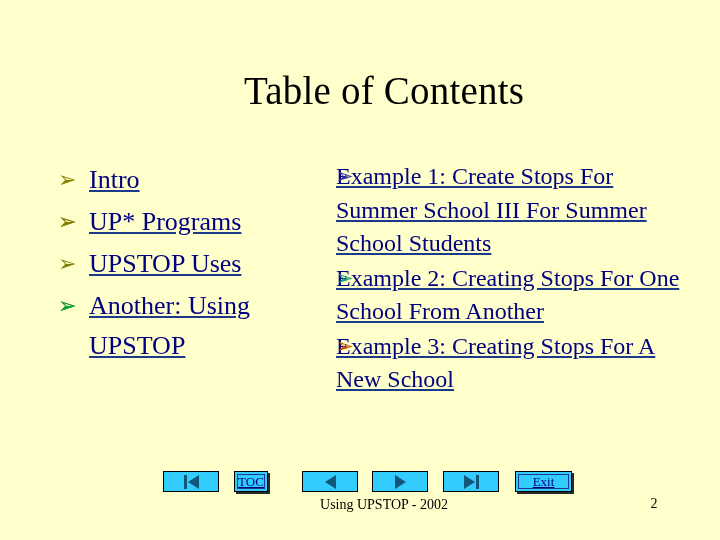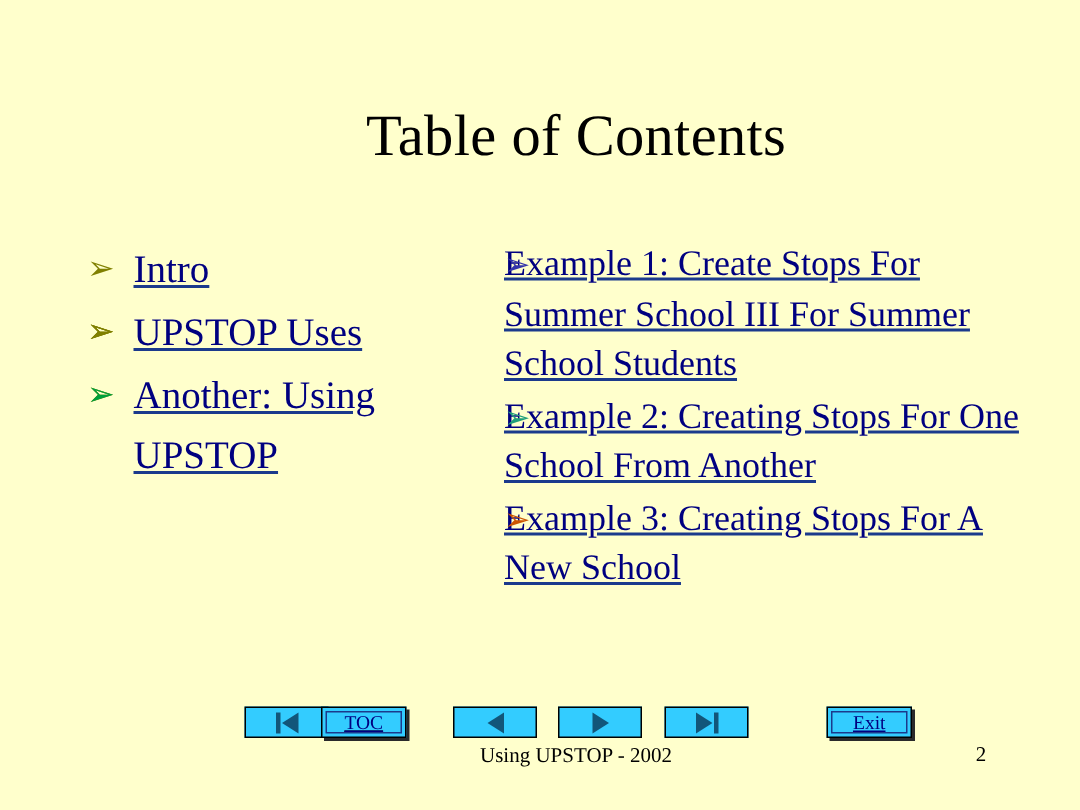--- a/index.html
+++ b/index.html
@@ -125,25 +125,25 @@
   .bar {
     display: inline-block;
     width: 3px;
     height: 14px;
     background: #12567a;
   }
   .icon-row { display: flex; align-items: center; gap: 1px; }
 
   
   #btn-first { left: 163px; width: 56px; }
-  #btn-toc   { left: 214px; width: 57px; text-decoration: underline; }
+  #btn-toc   { left: 234px; width: 34px; text-decoration: underline; }
   #btn-prev  { left: 302px; width: 56px; }
   #btn-next  { left: 372px; width: 56px; }
   #btn-last  { left: 443px; width: 56px; }
-  #btn-exit  { left: 515px; width: 57px; margin-left: 36px; }
+  #btn-exit  { left: 515px; width: 57px; }
 
   
   .footer-text {
     position: absolute;
     left: 0;
     top: 496px;
     width: 720px;
     text-align: center;
     font-size: 14px;
     line-height: 18px;
@@ -171,20 +171,21 @@
   <div class="col col-left">
     <div class="toc-item">
       <span class="bullet" style="color: rgb(128, 128, 0);">➢</span>
       <span class="label">Intro</span>
     </div>
     <div class="toc-item">
       <span class="bullet" style="color: rgb(128, 128, 0);">➢</span>
     </div>
     <div class="toc-item">
       <span class="bullet" style="color: rgb(128, 128, 0);">➢</span>
+      <span class="label">UP* Programs</span>
     </div>
     <div class="toc-item">
       <span class="bullet" style="color: rgb(128, 128, 0);">➢</span>
       <span class="label">UPSTOP Uses</span>
     </div>
     <div class="toc-item">
       <span class="bullet" style="color: rgb(128, 128, 0);">➢</span>
     </div>
     <div class="toc-item">
       <span class="bullet" style="color: rgb(0, 160, 60);">➢</span>

